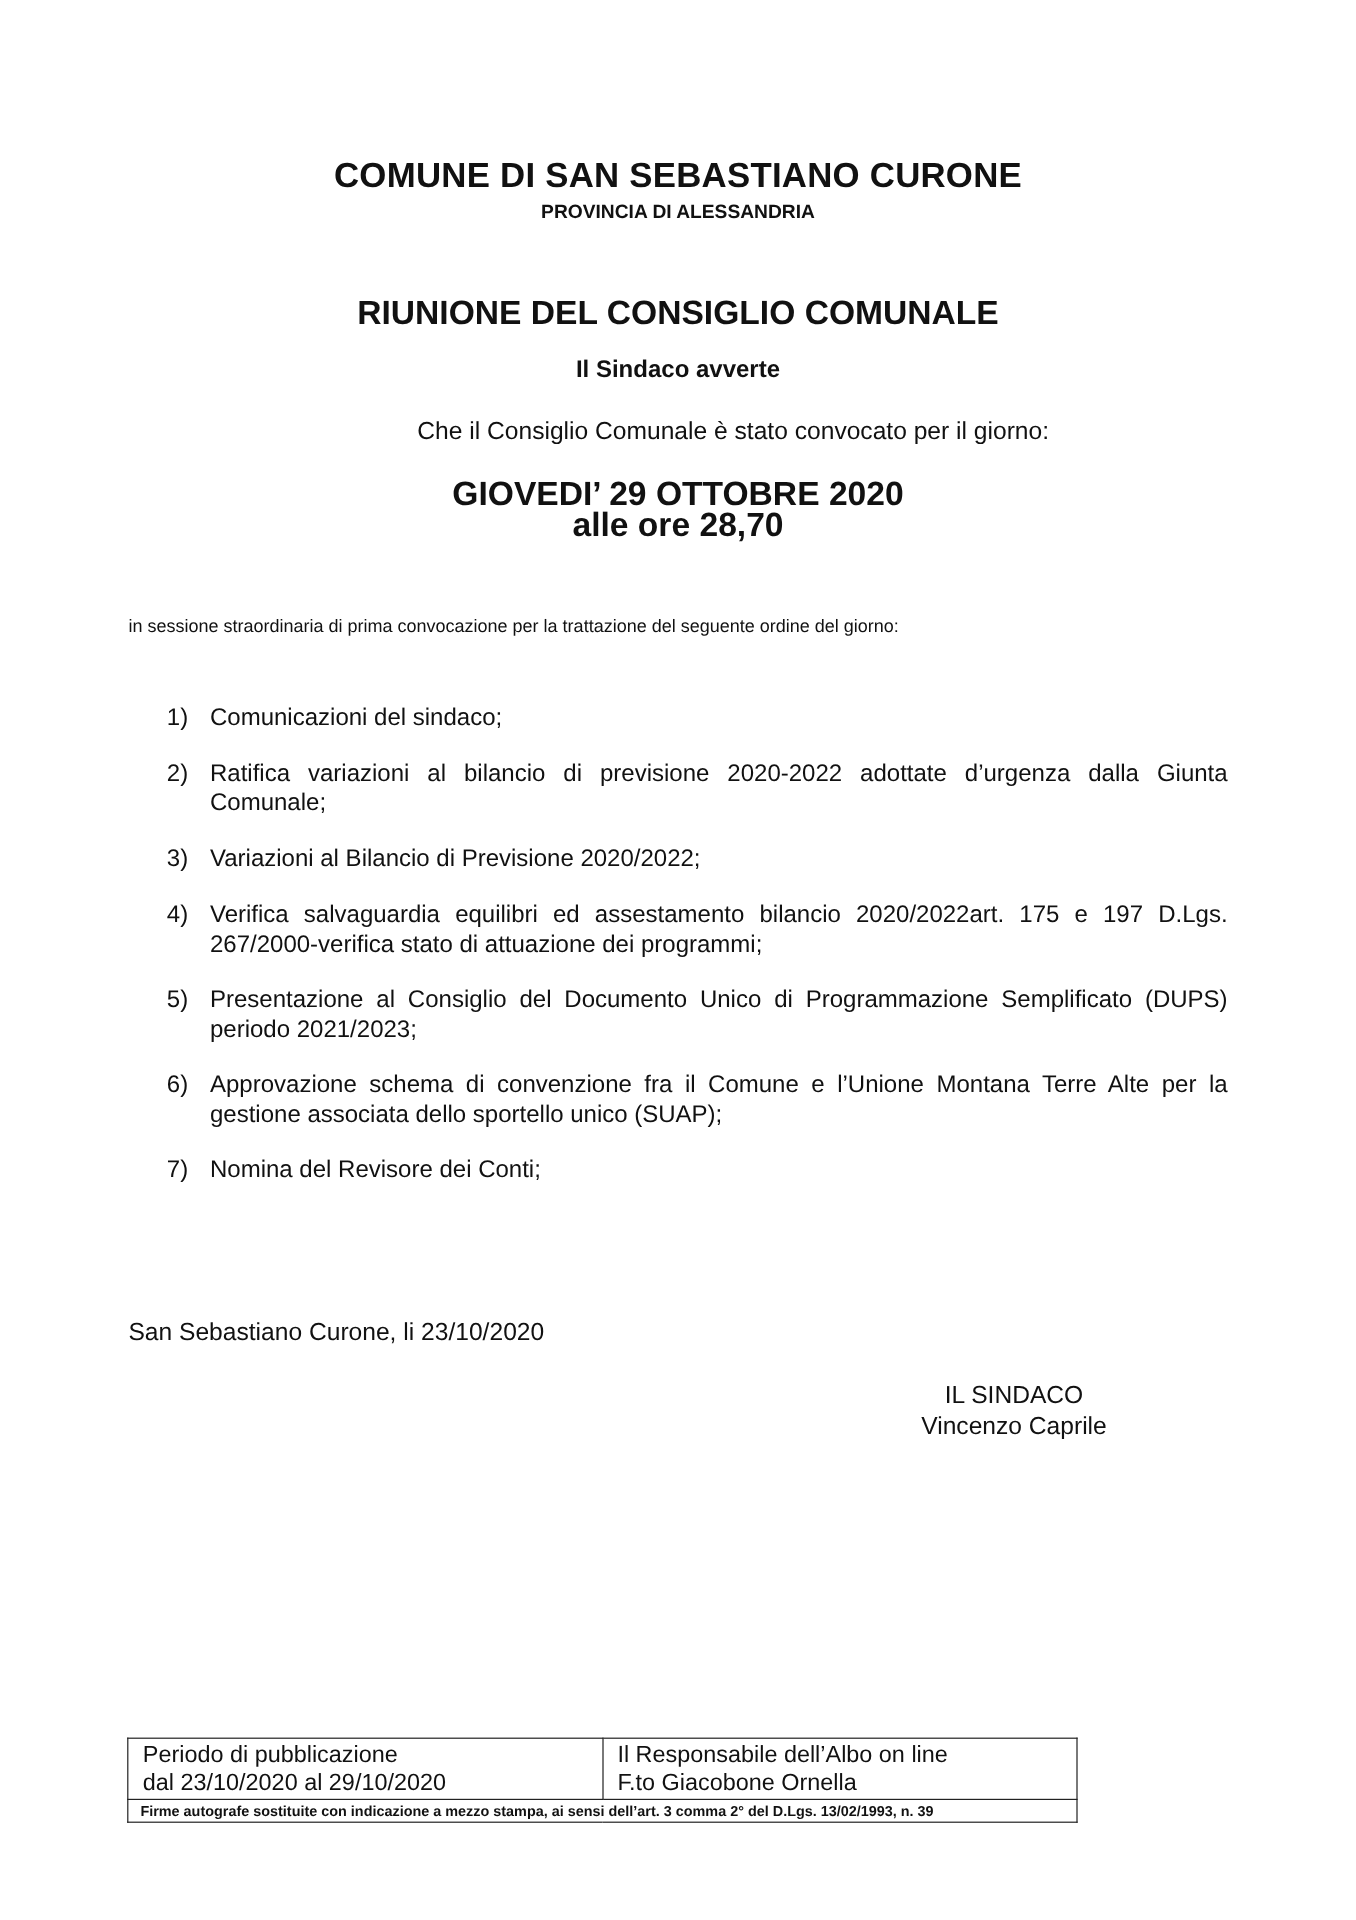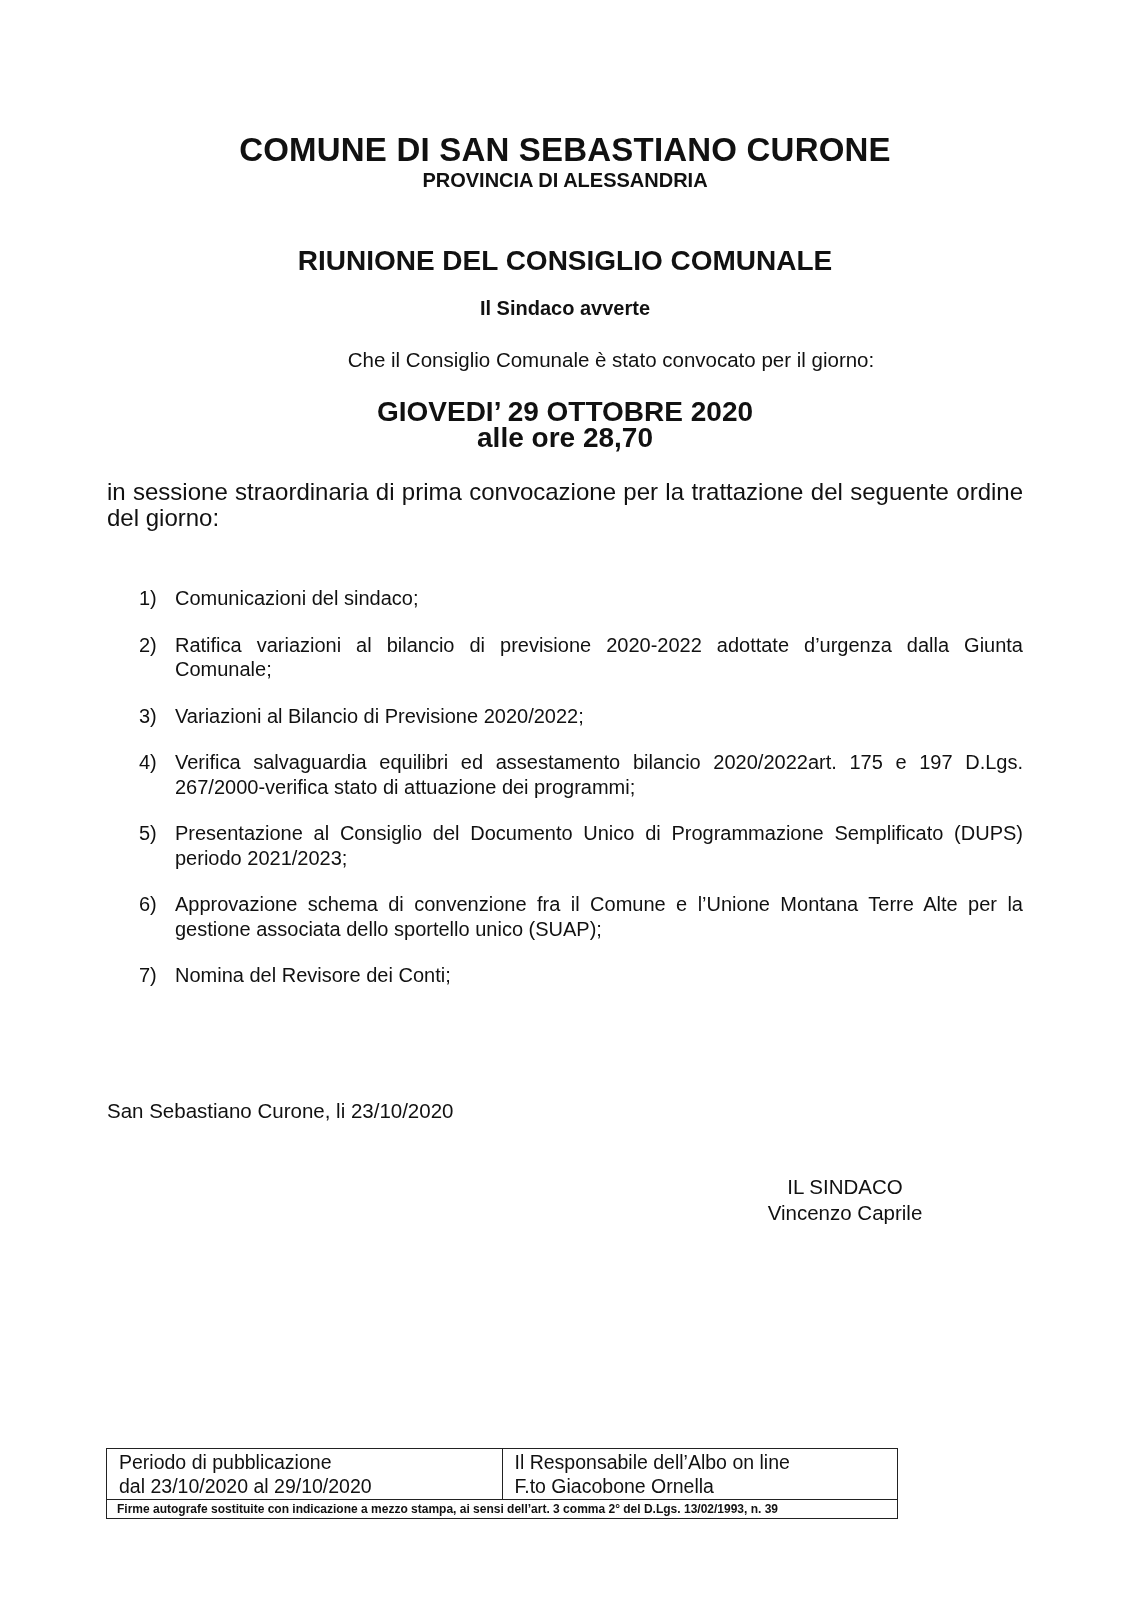--- a/index.html
+++ b/index.html
@@ -1,39 +1,39 @@
 <!DOCTYPE html>
 <html><head>
   <meta charset="utf-8">
   <style>
     html, body { margin: 0; padding: 0; background: #ffffff; }
     body {
       width: 1130px; height: 1600px; position: relative; overflow: hidden;
       font-family: "Liberation Sans", sans-serif; color: #111111;
     }
     .center { position: absolute; left: 0; width: 1130px; text-align: center; }
-    .title { top: 131px; font-size: 33px; font-weight: bold; letter-spacing: 0.2px; }
-    .subtitle { top: 169px; font-size: 20px; font-weight: bold; }
+    .title { top: 131px; font-size: 29px; font-weight: bold; letter-spacing: 0.2px; }
+    .subtitle { top: 169px; font-size: 16px; font-weight: bold; }
     .meeting { top: 245px; font-size: 28px; font-weight: bold; }
     .avverte { top: 297px; font-size: 20px; font-weight: bold; }
     .intro { top: 348px; font-size: 20.5px; padding-left: 46px; }
     .date { top: 399px; font-size: 28px; font-weight: bold; line-height: 26px; }
     .session {
-      position: absolute; left: 107px; width: 916px; top: 479px;
-      font-size: 24px; line-height: 26px; text-align: justify; text-align-last: left;
+      position: absolute; left: 107px; width: 916px; top: 510px;
+      font-size: 15px; line-height: 26px; text-align: justify; text-align-last: left;
     }
     .agenda { position: absolute; left: 107px; width: 916px; top: 586px; margin: 0; padding: 0; list-style: none; }
     .agenda li {
       position: relative; padding-left: 68px; font-size: 20px; line-height: 24.5px;
       text-align: justify; margin-bottom: 22px;
     }
     .agenda li .num { position: absolute; left: 32px; top: 0; }
     .agenda li .txt { display: block; text-align: justify; text-align-last: left; }
     .place { position: absolute; left: 107px; top: 1099px; font-size: 20.5px; }
-    .sign { position: absolute; left: 750px; width: 190px; top: 1150px; text-align: center; font-size: 20.5px; line-height: 26px; margin-top: 24px; }
+    .sign { position: absolute; left: 750px; width: 190px; top: 1150px; text-align: center; font-size: 20.5px; line-height: 26px; }
     .footer {
       position: absolute; left: 106px; top: 1448px; width: 792px;
       border-collapse: collapse; font-size: 19.5px;
     }
     .footer td { border: 1px solid #222; padding: 1px 12px; vertical-align: top; line-height: 24px; }
     .footer td.note { font-size: 12px; line-height: 18px; padding: 0 10px; white-space: nowrap; font-weight: bold; }
   </style>
 </head>
 <body>
 

